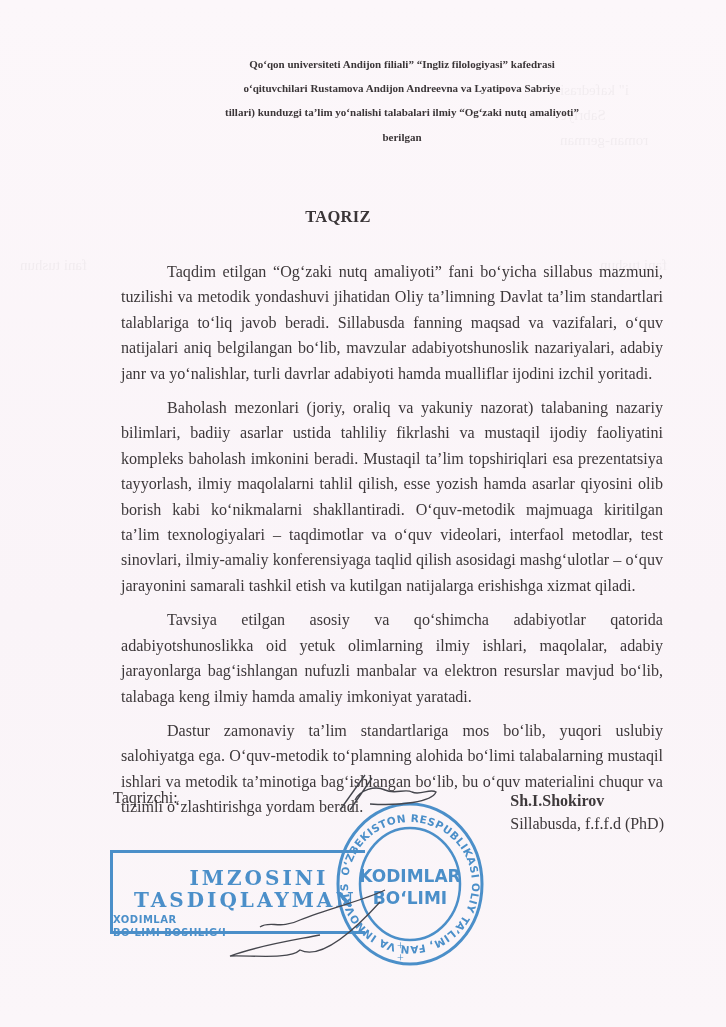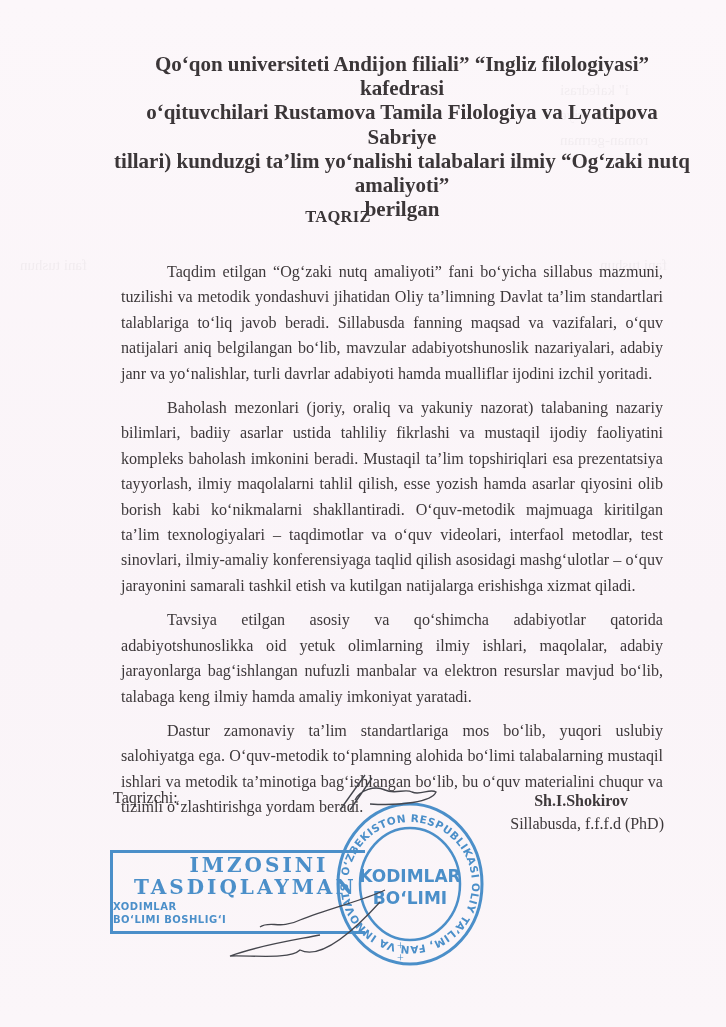--- a/index.html
+++ b/index.html
@@ -15,75 +15,75 @@
       background: linear-gradient(180deg, #fcf7fa 0%, #faf4f8 60%, #fbf6f9 100%);
     }
     
     .bleed {
       position: absolute; color: rgba(120,110,120,0.07);
       font-family: "Liberation Serif", serif; font-size: 15px; line-height: 25px;
       transform: scaleX(-1); white-space: nowrap; pointer-events: none;
     }
     .header {
       position: absolute; left: 112px; top: 52px; width: 580px;
-      text-align: center; font-weight: bold; font-size: 21px; line-height: 24.2px;
+      text-align: center; font-weight: bold; font-size: 11px; line-height: 24.2px;
       color: #3b3638;
     }
     .title {
       position: absolute; left: 0; width: 676px; top: 207px;
       text-align: center; font-weight: bold; font-size: 16.5px; letter-spacing: 0.3px;
       color: #3b3638;
     }
     .body-text {
       position: absolute; left: 112px; top: 250px; width: 560px;
       font-size: 16.1px; line-height: 25.4px; text-align: justify;
       color: #3d383a;
     }
     .body-text p { margin: 9px; text-indent: 46px; }
     .sig-label {
       position: absolute; left: 113px; top: 789px; font-weight: normal; font-size: 16px;
       color: #3b3638;
     }
     .sig-block {
-      position: absolute; right: 60px; top: 789px; text-align: center;
+      position: absolute; right: 60px; top: 789px; text-align: left;
       font-size: 16px; line-height: 23px; color: #3d383a; margin-left: 22px;
     }
     .sig-block .name { font-weight: bold; margin-right: 14px; }
     .sig-block .line3 { margin-right: 2px; }
     .stamp-box {
       position: absolute; left: 110px; top: 850px; width: 252px; height: 78px;
       border: 3px solid #4b8fc9; border-right: none;
       color: #4b8fc9; font-weight: bold;
     }
     .stamp-box .big {
       font-family: "DejaVu Serif", serif; font-size: 20px; letter-spacing: 3px;
       text-align: center; line-height: 22px;
     }
-    .stamp-box .big1 { margin-top: 1px; padding-left: 40px; }
+    .stamp-box .big1 { margin-top: 14px; padding-left: 40px; }
     .stamp-box .small {
       font-family: "DejaVu Sans", sans-serif; font-size: 10px; line-height: 13px;
       letter-spacing: 0.5px;
     }
     .round-stamp { position: absolute; left: 335px; top: 792px; width: 150px; height: 178px; }
     .signature { position: absolute; left: 200px; top: 770px; width: 240px; height: 200px; }
   </style>
 </head>
 <body>
 
 <div class="page">
 
   <div class="bleed" style="left:560px; top:78px;">i" kafedrasi</div>
   <div class="bleed" style="left:560px; top:103px;">Sabriye</div>
   <div class="bleed" style="left:560px; top:128px;">roman-german</div>
   <div class="bleed" style="left:600px; top:253px;">fani tushun</div>
   <div class="bleed" style="left:20px; top:253px;">fani tushun</div>
 
   <div class="header">
     <div>Qo‘qon universiteti Andijon filiali” “Ingliz filologiyasi” kafedrasi</div>
-    <div>o‘qituvchilari Rustamova Tamila Filologiya va Lyatipova Sabriye</div>
+    <div>o‘qituvchilari Rustamova Andijon Andreevna va Lyatipova Sabriye</div>
     <div>tillari) kunduzgi ta’lim yo‘nalishi talabalari ilmiy “Og‘zaki nutq amaliyoti”</div>
     <div>berilgan</div>
   </div>
 
   <div class="title">TAQRIZ</div>
 
   <div class="body-text">
     <p>Taqdim etilgan “Og‘zaki nutq amaliyoti” fani bo‘yicha sillabus mazmuni, tuzilishi va metodik yondashuvi jihatidan Oliy ta’limning Davlat ta’lim standartlari talablariga to‘liq javob beradi. Sillabusda fanning maqsad va vazifalari, o‘quv natijalari aniq belgilangan bo‘lib, mavzular adabiyotshunoslik nazariyalari, adabiy janr va yo‘nalishlar, turli davrlar adabiyoti hamda mualliflar ijodini izchil yoritadi.</p>
     <p>Baholash mezonlari (joriy, oraliq va yakuniy nazorat) talabaning nazariy bilimlari, badiiy asarlar ustida tahliliy fikrlashi va mustaqil ijodiy faoliyatini kompleks baholash imkonini beradi. Mustaqil ta’lim topshiriqlari esa prezentatsiya tayyorlash, ilmiy maqolalarni tahlil qilish, esse yozish hamda asarlar qiyosini olib borish kabi ko‘nikmalarni shakllantiradi. O‘quv-metodik majmuaga kiritilgan ta’lim texnologiyalari – taqdimotlar va o‘quv videolari, interfaol metodlar, test sinovlari, ilmiy-amaliy konferensiyaga taqlid qilish asosidagi mashg‘ulotlar – o‘quv jarayonini samarali tashkil etish va kutilgan natijalarga erishishga xizmat qiladi.</p>
     <p>Tavsiya etilgan asosiy va qo‘shimcha adabiyotlar qatorida adabiyotshunoslikka oid yetuk olimlarning ilmiy ishlari, maqolalar, adabiy jarayonlarga bag‘ishlangan nufuzli manbalar va elektron resurslar mavjud bo‘lib, talabaga keng ilmiy hamda amaliy imkoniyat yaratadi.</p>

